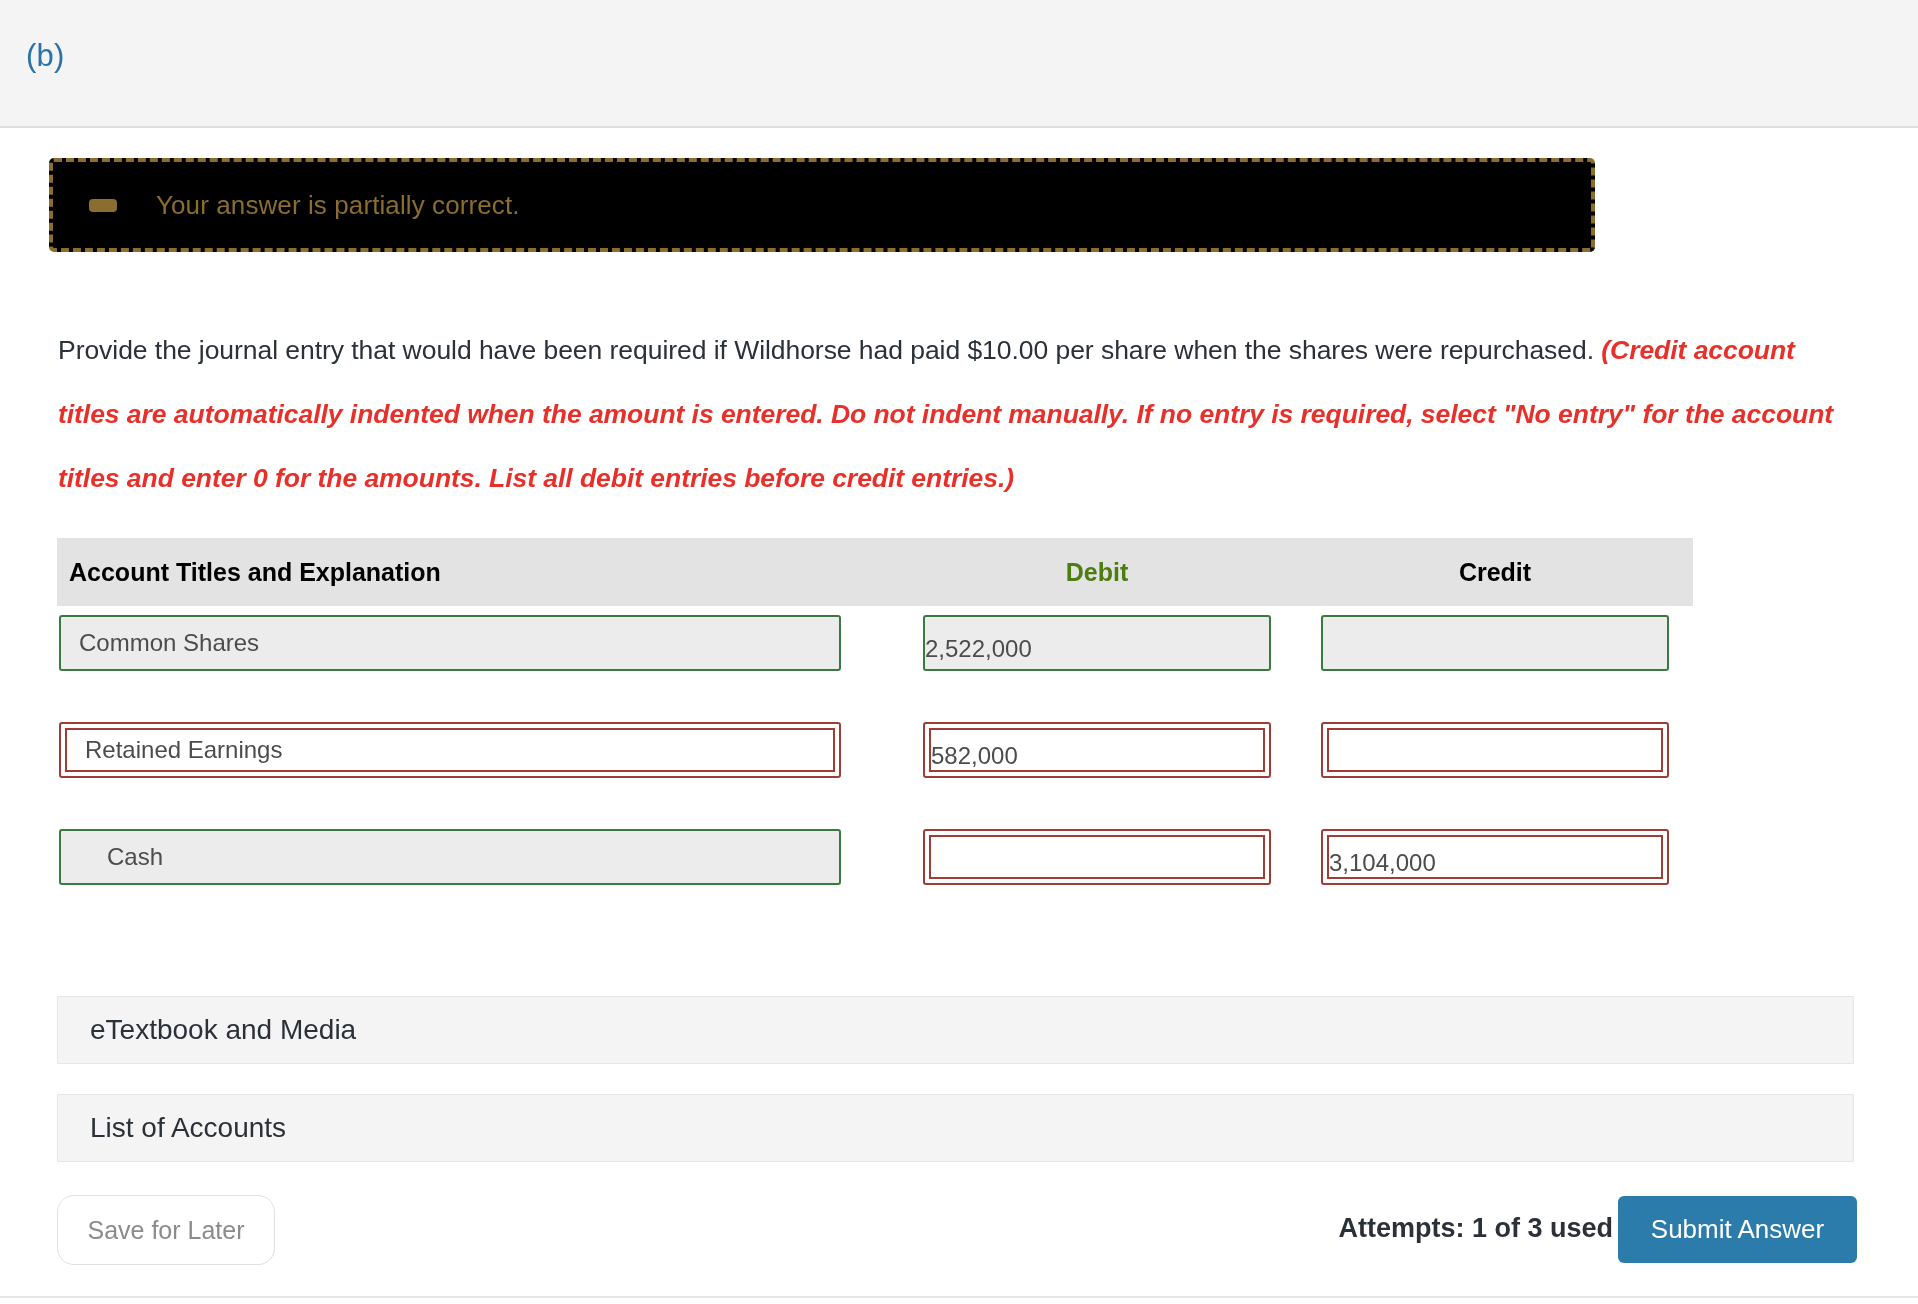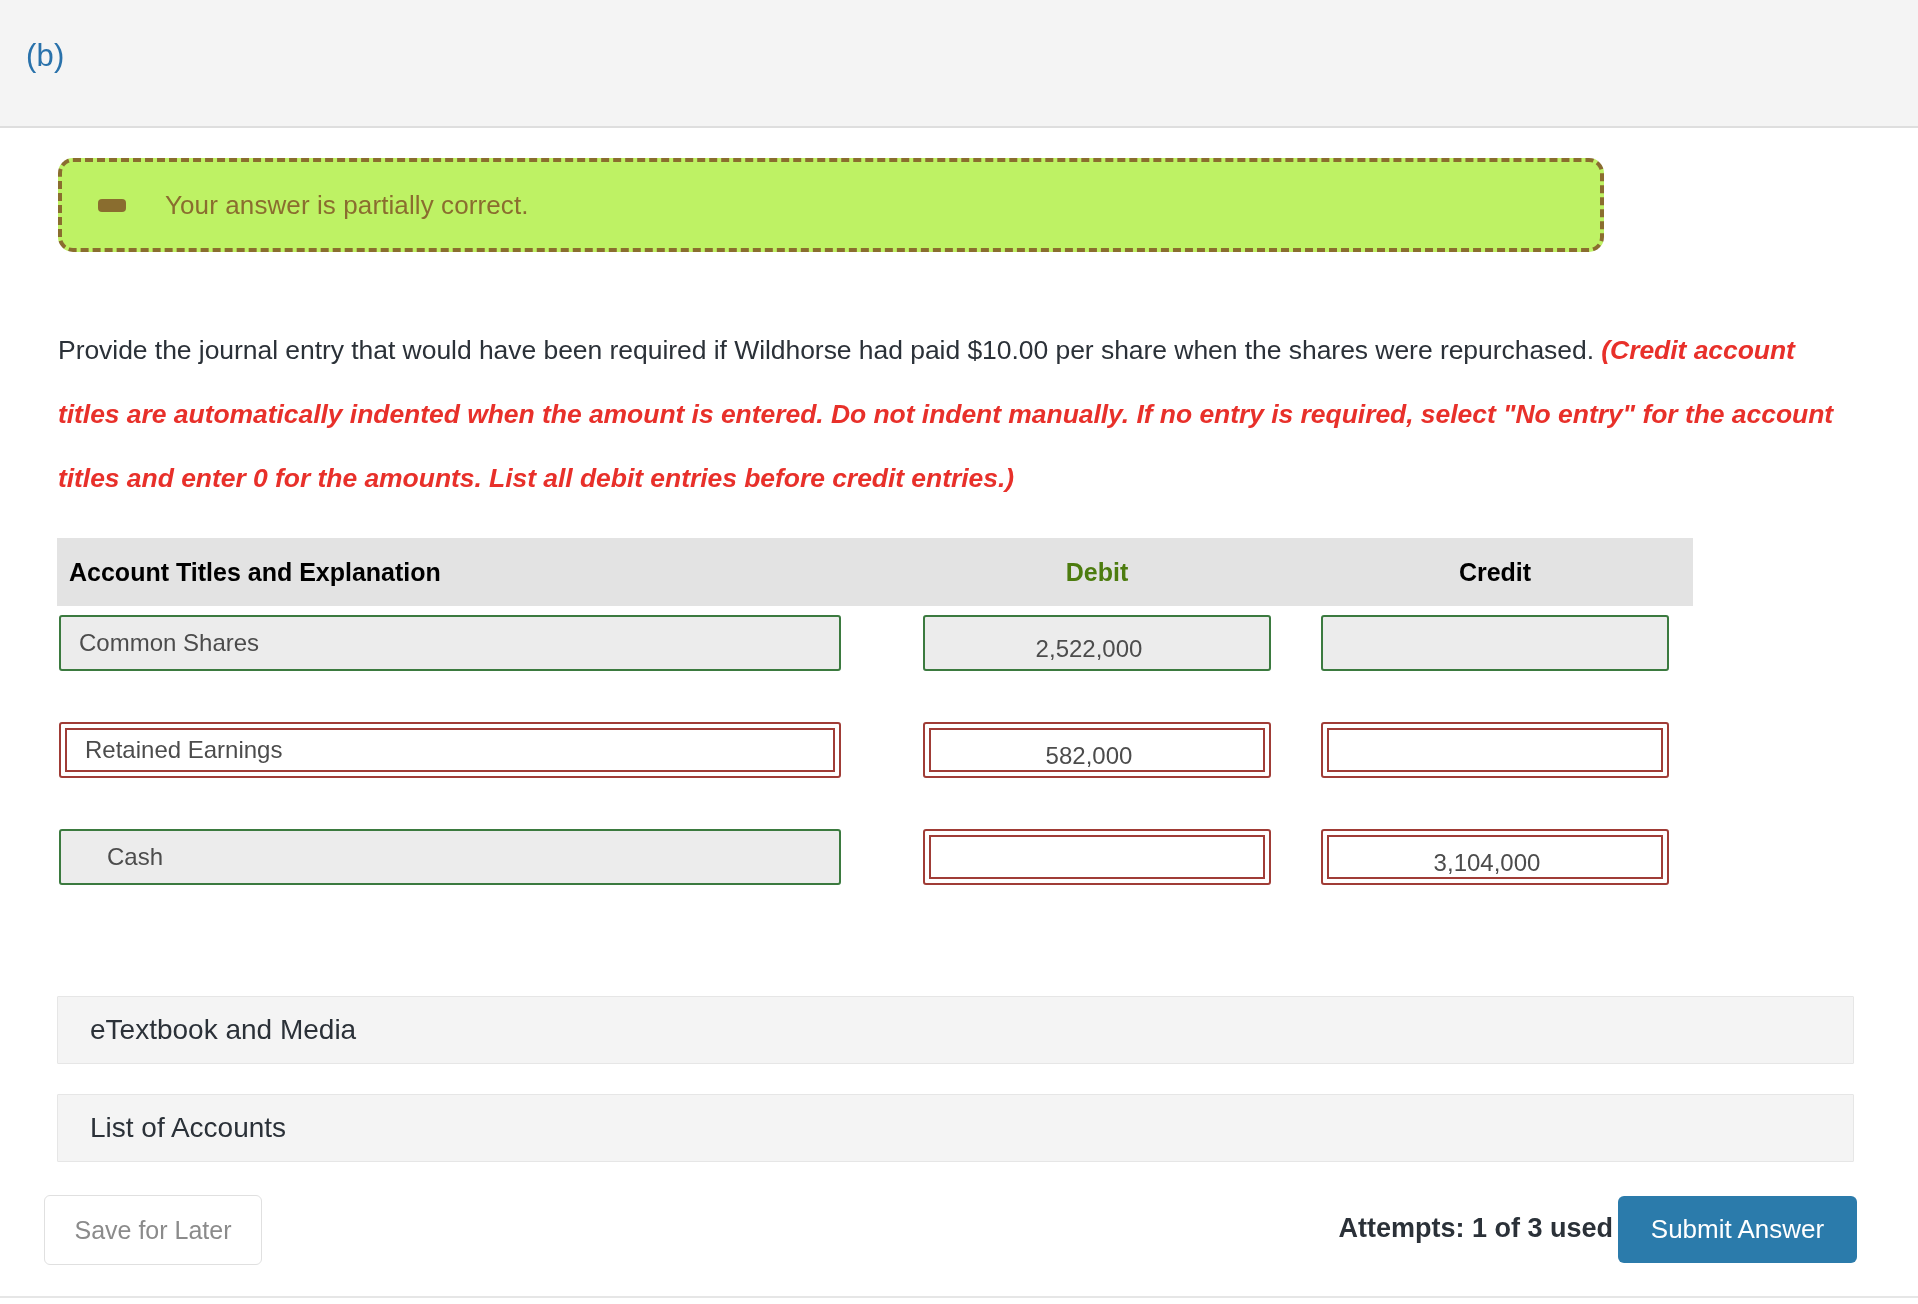--- a/index.html
+++ b/index.html
@@ -32,28 +32,28 @@
     left: 26px;
     top: 38px;
     font-size: 31px;
     color: #2a72ab;
     letter-spacing: .2px;
   }
 
   
   .alert-box {
     position: absolute;
-    left: 58px;
+    left: 49px;
     top: 158px;
     width: 1546px;
     height: 94px;
     box-sizing: border-box;
-    background: #bef264;
+    background: #000000;
     border: 4px dashed #8a6d2f;
-    border-radius: 15px;
+    border-radius: 5px;
     display: flex;
     align-items: center;
   }
   .alert-icon {
     width: 28px;
     height: 13px;
     border-radius: 4px;
     background: #8a6d2f;
     margin-left: 36px;
     flex: none;
@@ -163,21 +163,21 @@
   }
   .field.ok > .inner {
     width: 100%;
     height: 100%;
     box-sizing: border-box;
     display: flex;
     align-items: center;
   }
   .txt-left   { padding-left: 18px; }
   .txt-left.indent { padding-left: 46px; }
-  .txt-right  { width: 100%; text-align: center; padding-right: 16px; box-sizing: border-box; margin-top: 12px; }
+  .txt-right  { width: 100%; text-align: left; padding-right: 16px; box-sizing: border-box; margin-top: 12px; }
 
   
   .resbar {
     position: absolute;
     left: 57px;
     width: 1797px;
     height: 68px;
     background: #f4f4f4;
     border: 1px solid #e6e6e6;
     box-sizing: border-box;
@@ -187,27 +187,27 @@
     font-size: 28px;
     color: #2b3138;
     padding-left: 32px;
   }
   #bar-etextbook { top: 996px; }
   #bar-accounts  { top: 1094px; }
 
   
   .btn-save {
     position: absolute;
-    left: 44px;
+    left: 57px;
     top: 1195px;
     width: 218px;
     height: 70px;
     background: #ffffff;
     border: 1px solid #e0e0e0;
-    border-radius: 6px;
+    border-radius: 17px;
     font-size: 25px;
     color: #8b8b8b;
     font-family: "Liberation Sans", sans-serif;
     cursor: pointer;
   }
   .attempts {
     position: absolute;
     right: 305px;
     top: 1213px;
     font-size: 27px;

